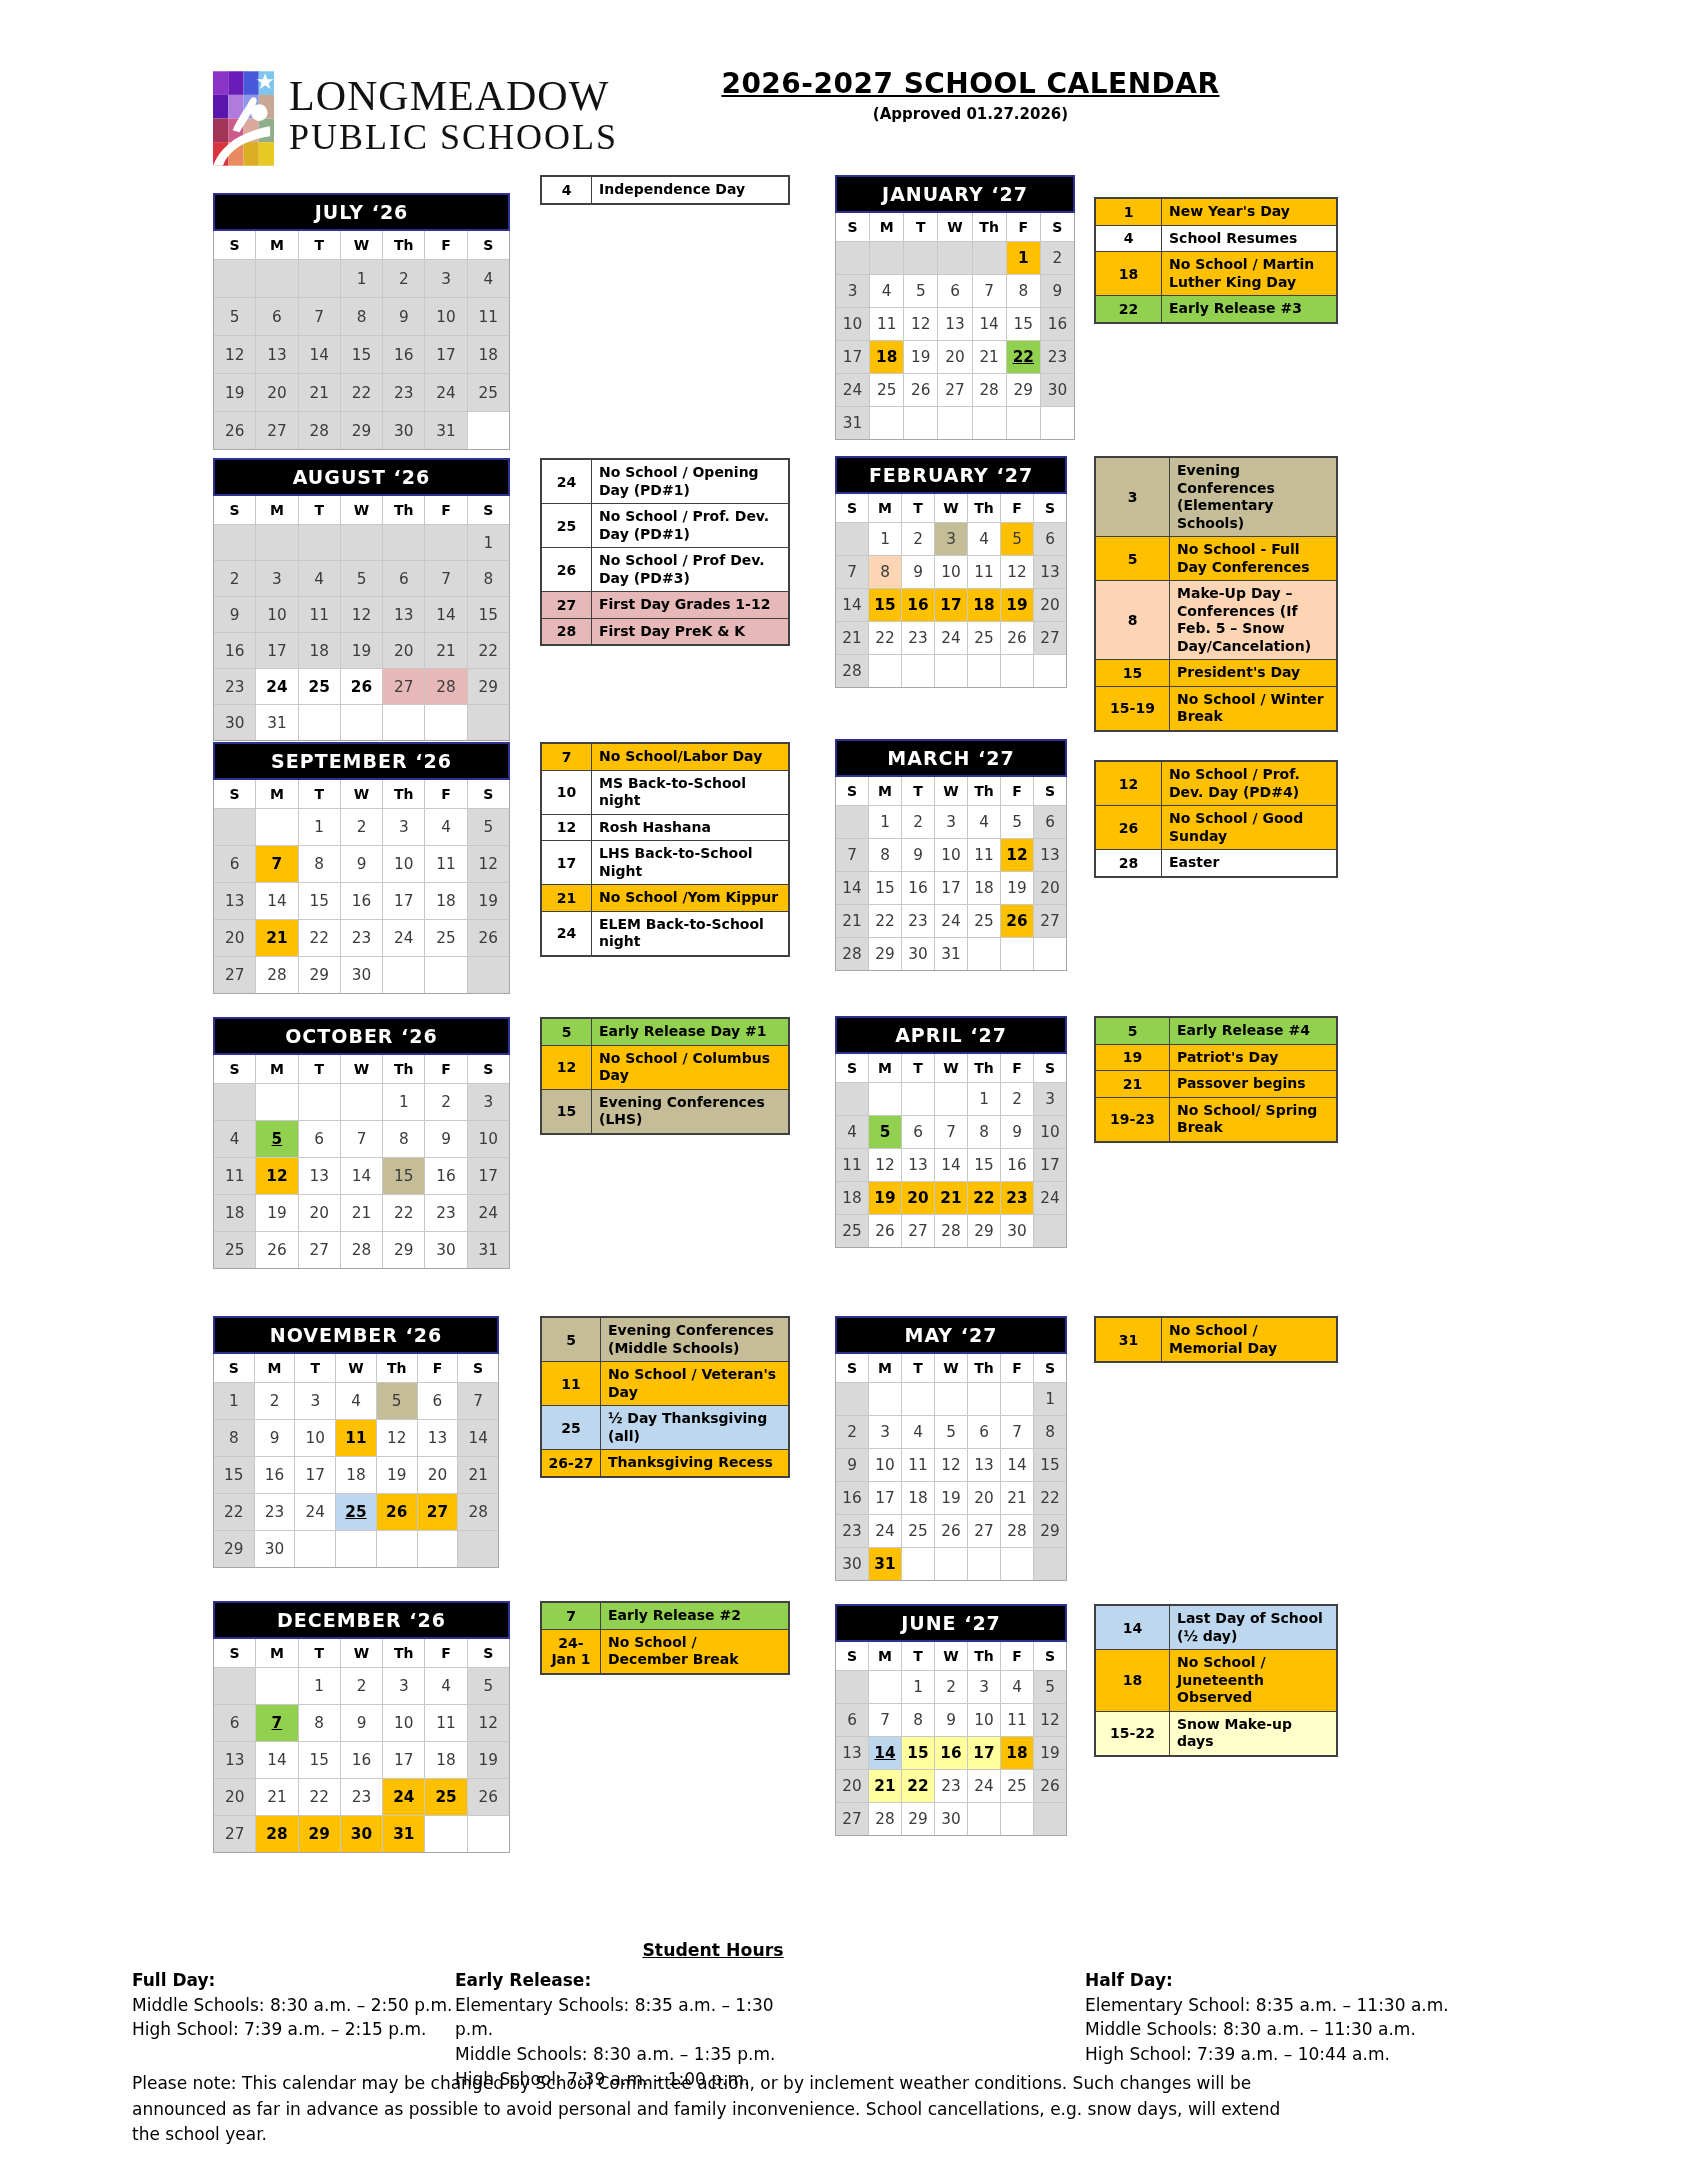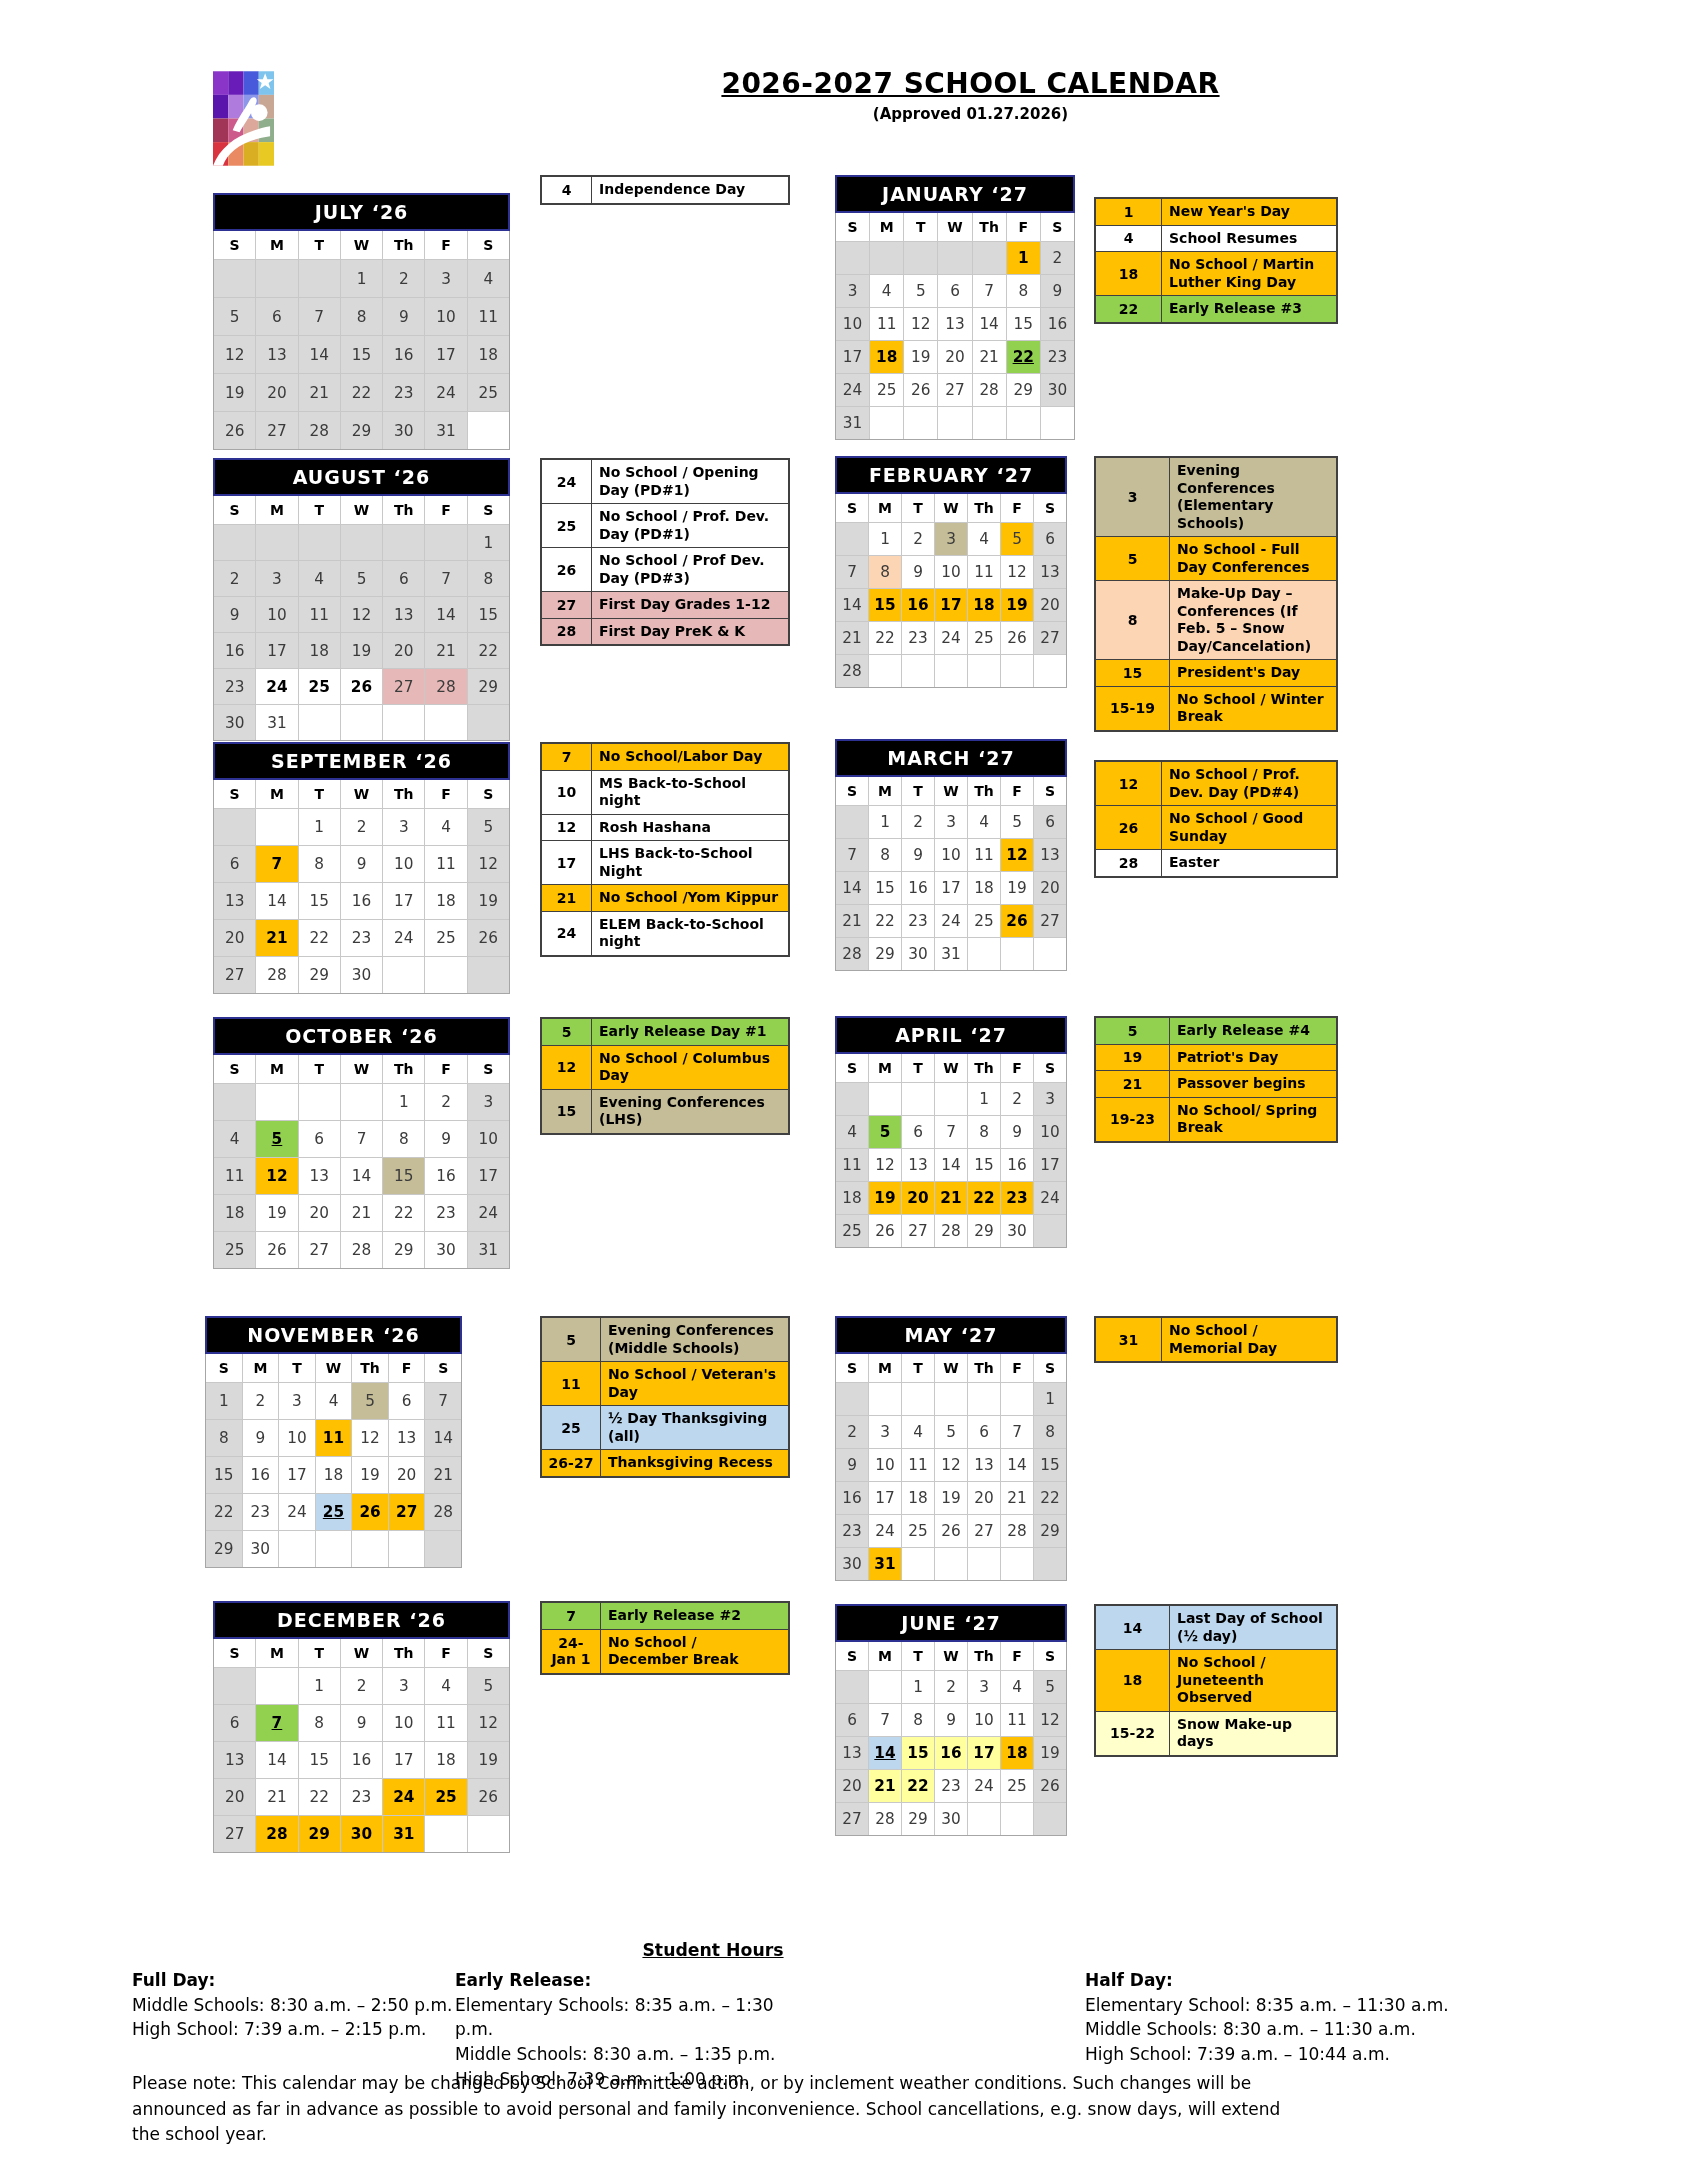--- a/index.html
+++ b/index.html
@@ -63,20 +63,24 @@
       <rect x="46.5" y="48" width="15.5" height="24" fill="#8FAE8C"></rect>
       <rect x="0" y="72" width="15.5" height="24" fill="#D8333F"></rect>
       <rect x="15.5" y="72" width="15.5" height="24" fill="#E98A63"></rect>
       <rect x="31" y="72" width="15.5" height="24" fill="#D9AE22"></rect>
       <rect x="46.5" y="72" width="15.5" height="24" fill="#E8C822"></rect>
       <polygon points="53,2 55.3,8 61.5,8 56.5,11.8 58.4,18 53,14.2 47.6,18 49.5,11.8 44.5,8 50.7,8" fill="#ffffff"></polygon>
       <circle cx="47" cy="42" r="8.5" fill="#ffffff"></circle>
       <path d="M20 60 C 26 46, 33 38, 37 30 C 40 24, 46 26, 44 32 C 41 40, 33 52, 27 62 Z" fill="#ffffff"></path>
       <path d="M0 96 C 8 76, 26 62, 58 56 L 58 66 C 32 70, 16 80, 10 96 Z" fill="#ffffff"></path>
     </svg>
+  </div>
+  <div class="logo-text">
+    <div class="logo-line1">LONGMEADOW</div>
+    <div class="logo-line2">PUBLIC SCHOOLS</div>
   </div>
 
   <div class="main-title">2026-2027 SCHOOL CALENDAR</div>
   <div class="main-subtitle">(Approved 01.27.2026)</div>
 
   <div id="months-root">
       <div class="cal" style="left: 213px; top: 193px; width: 297px;">
         <div class="cal-header">JULY ‘26</div>
         <div class="cal-grid">
           <div class="wd">S</div>
@@ -332,21 +336,21 @@
         </div>
         <div class="note-row" style="background: rgb(255, 192, 0);">
           <div class="note-num" style="width: 45px;">12</div>
           <div class="note-label">No School / Columbus Day</div>
         </div>
         <div class="note-row" style="background: rgb(196, 189, 151);">
           <div class="note-num" style="width: 45px;">15</div>
           <div class="note-label">Evening Conferences (LHS)</div>
         </div>
       </div>
-      <div class="cal" style="left: 205px; top: 1316px; width: 257px;">
+      <div class="cal" style="left: 213px; top: 1316px; width: 286px;">
         <div class="cal-header">NOVEMBER ‘26</div>
         <div class="cal-grid">
           <div class="wd">S</div>
           <div class="wd">M</div>
           <div class="wd">T</div>
           <div class="wd">W</div>
           <div class="wd">Th</div>
           <div class="wd">F</div>
           <div class="wd">S</div>
           <div class="day" style="height: 36px; background: rgb(217, 217, 217);">1</div>

